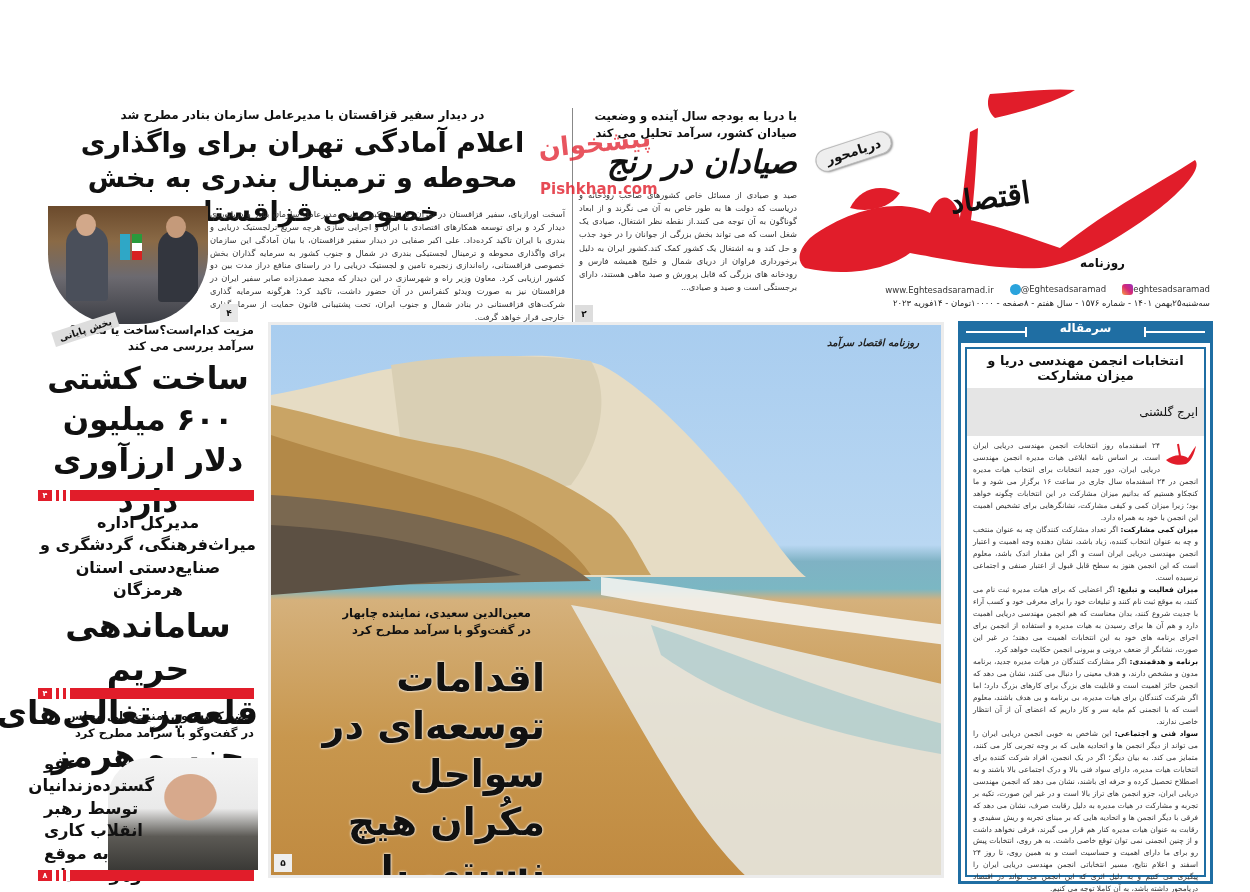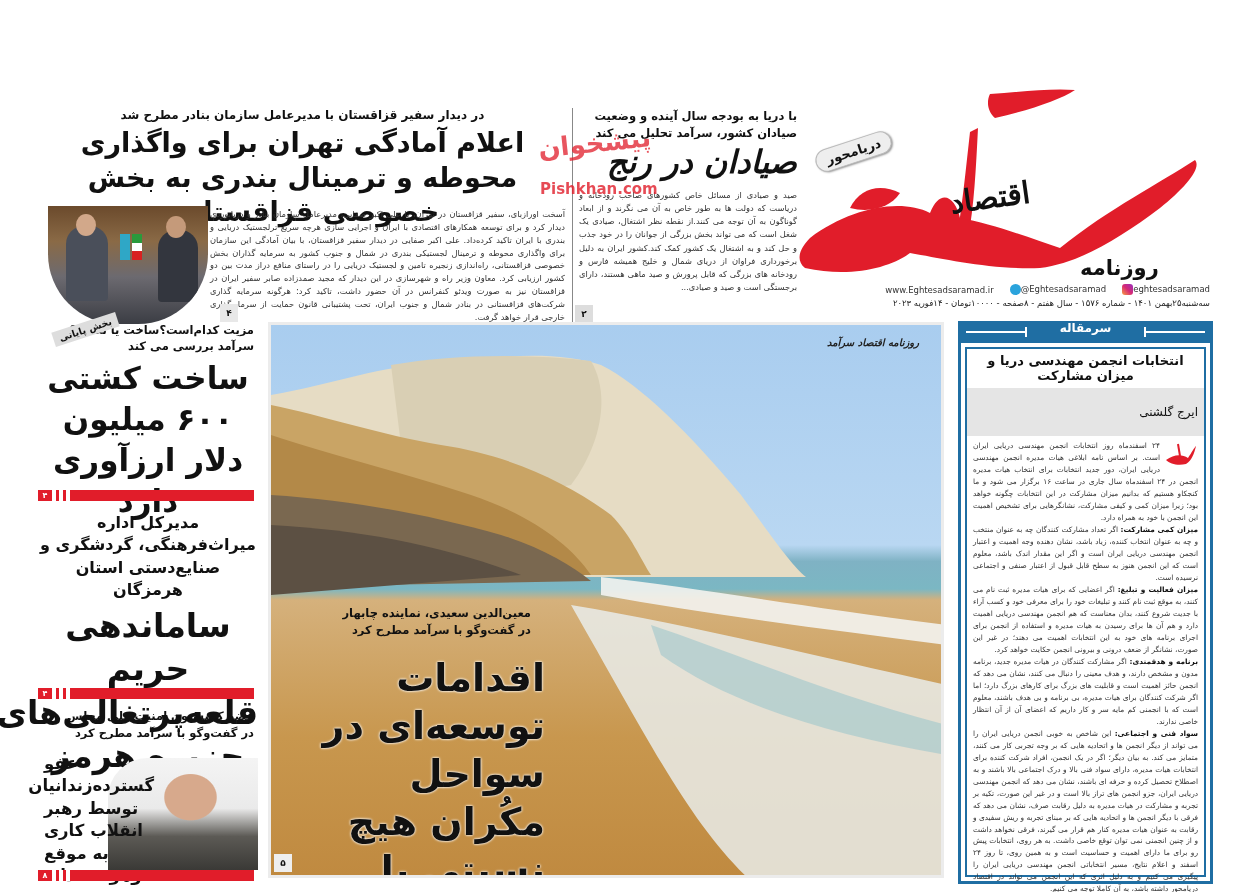--- a/index.html
+++ b/index.html
@@ -6,21 +6,21 @@
   html, body { width: 1250px; height: 892px; background: #ffffff; overflow: hidden; }
   body { font-family: "DejaVu Sans", sans-serif; color: #111; position: relative; }
   .abs { position: absolute; }
   .rtl { direction: rtl; text-align: right; }
 
   
   #masthead { left: 790px; top: 88px; width: 430px; height: 230px; }
   #logo-svg { position: absolute; left: 0; top: 0; }
   #darya-badge { position: absolute; left: 24px; top: 52px; background: #eee; border: 1px solid #bbb; border-radius: 12px; padding: 3px 10px; font-size: 13px; font-weight: bold; transform: rotate(-18deg); box-shadow: 1px 1px 2px #999; }
   #eghtesad-word { position: absolute; left: 160px; top: 92px; font-family: "DejaVu Serif", serif; font-size: 30px; font-weight: bold; color: #111; transform: rotate(-8deg); }
-  #rooznameh { position: absolute; left: 290px; top: 168px; font-size: 21px; font-weight: bold; }
+  #rooznameh { position: absolute; left: 290px; top: 168px; font-size: 12px; font-weight: bold; }
   #mast-contacts { position: absolute; left: 90px; top: 196px; width: 330px; display: flex; flex-direction: row-reverse; gap: 14px; font-size: 8.5px; color: #333; align-items: center; }
   .ig { display: inline-block; width: 11px; height: 11px; border-radius: 3px; background: linear-gradient(45deg,#f9a03f,#d62976,#962fbf); margin-left: 2px; vertical-align: middle; }
   .tg { display: inline-block; width: 11px; height: 11px; border-radius: 50%; background: #2aa3dc; margin-left: 2px; vertical-align: middle; }
   #mast-issue { position: absolute; left: 90px; top: 210px; width: 330px; font-size: 8.5px; color: #222; }
 
   
   #fish-story { left: 572px; top: 108px; width: 225px; height: 215px; border-left: 1px solid #888; padding-left: 6px; }
   #fish-kicker { font-size: 11.5px; font-weight: bold; line-height: 1.45; }
   #fish-title { font-size: 32px; font-weight: 900; line-height: 1.1; margin-top: 4px; letter-spacing: -1px; font-style: italic; }
   #fish-body { font-size: 8.3px; line-height: 1.6; color: #333; margin-top: 8px; text-align: justify; }

